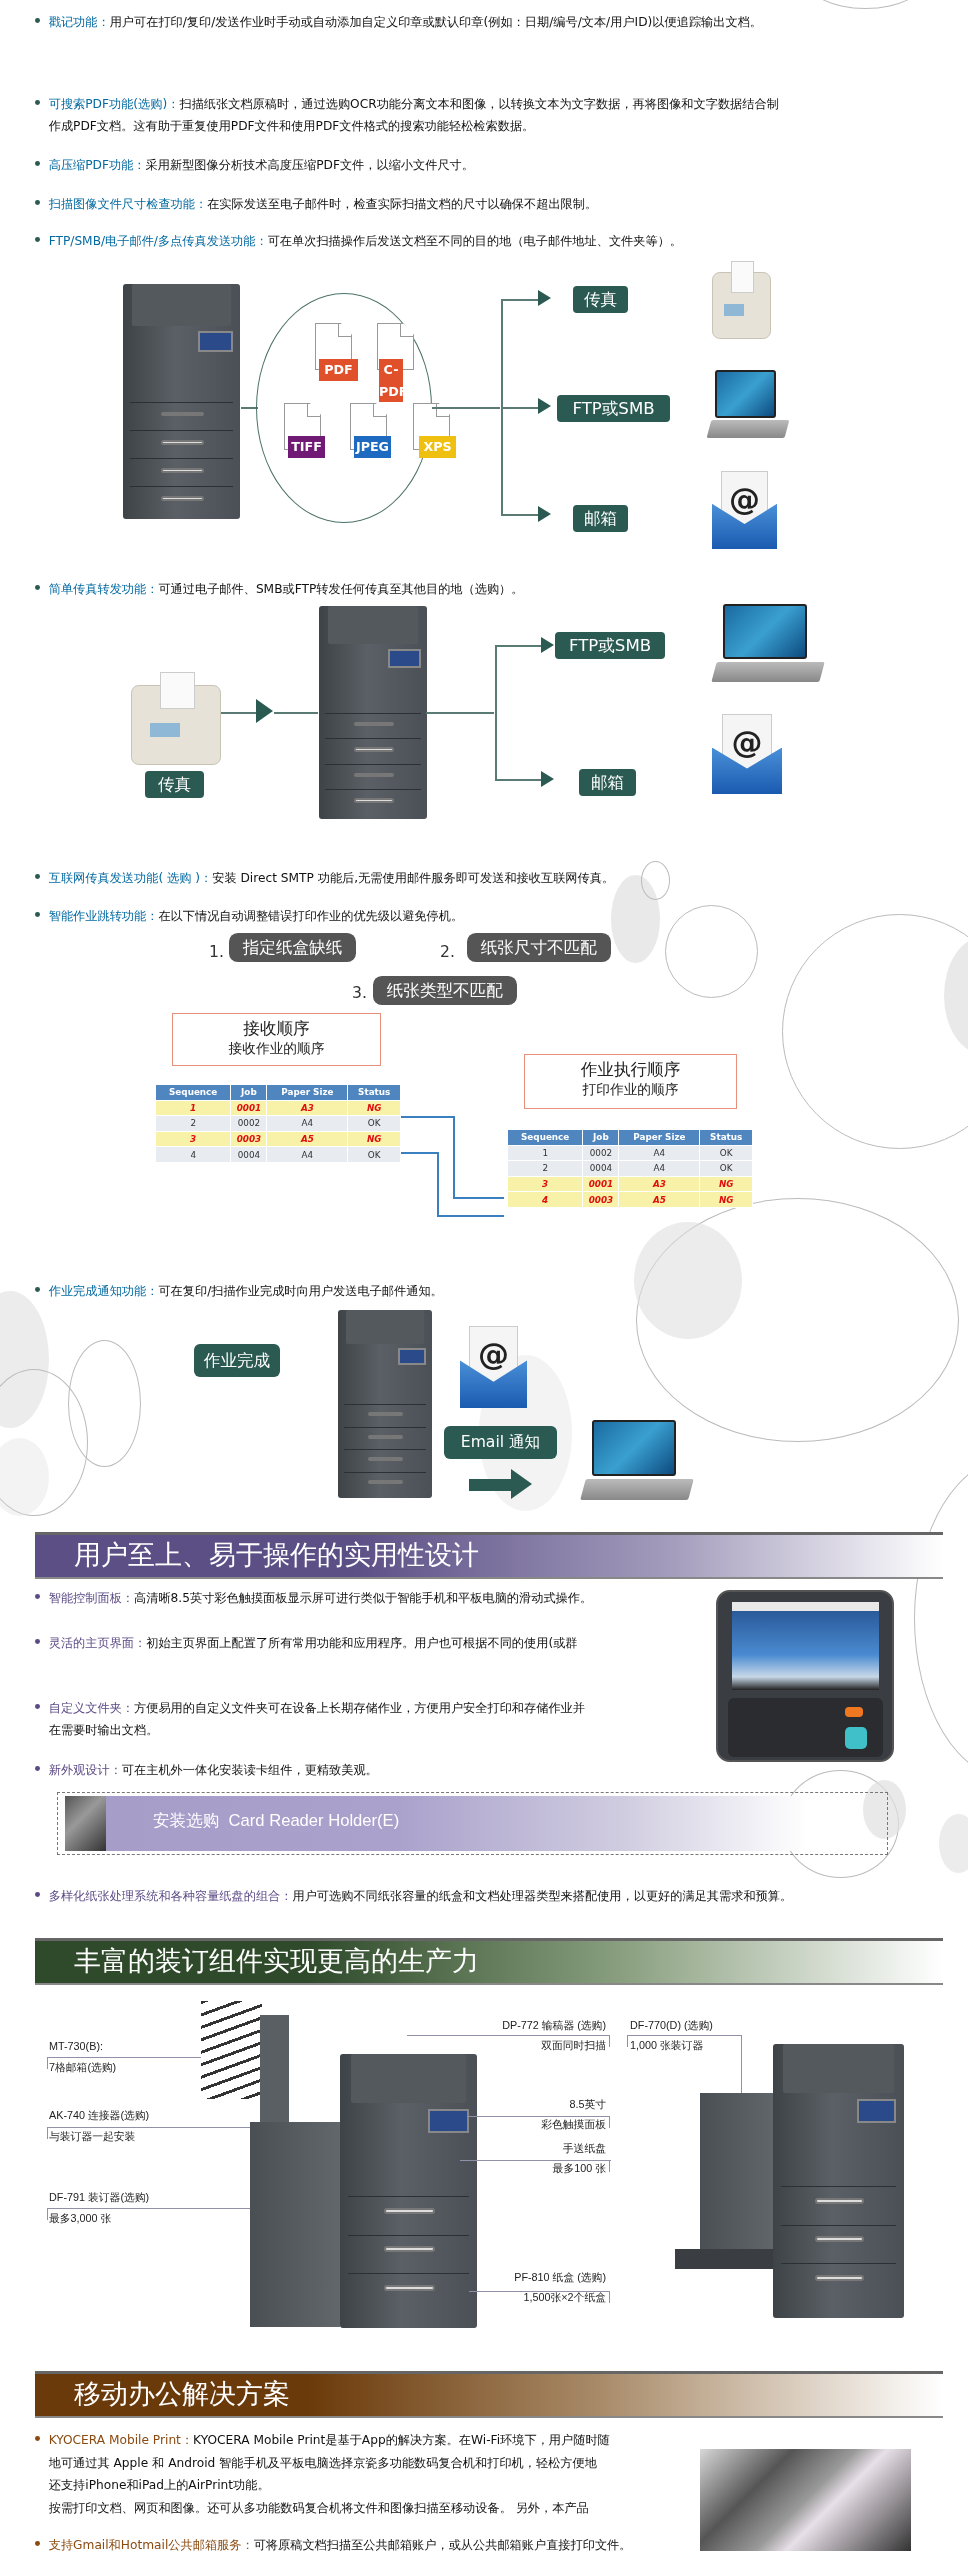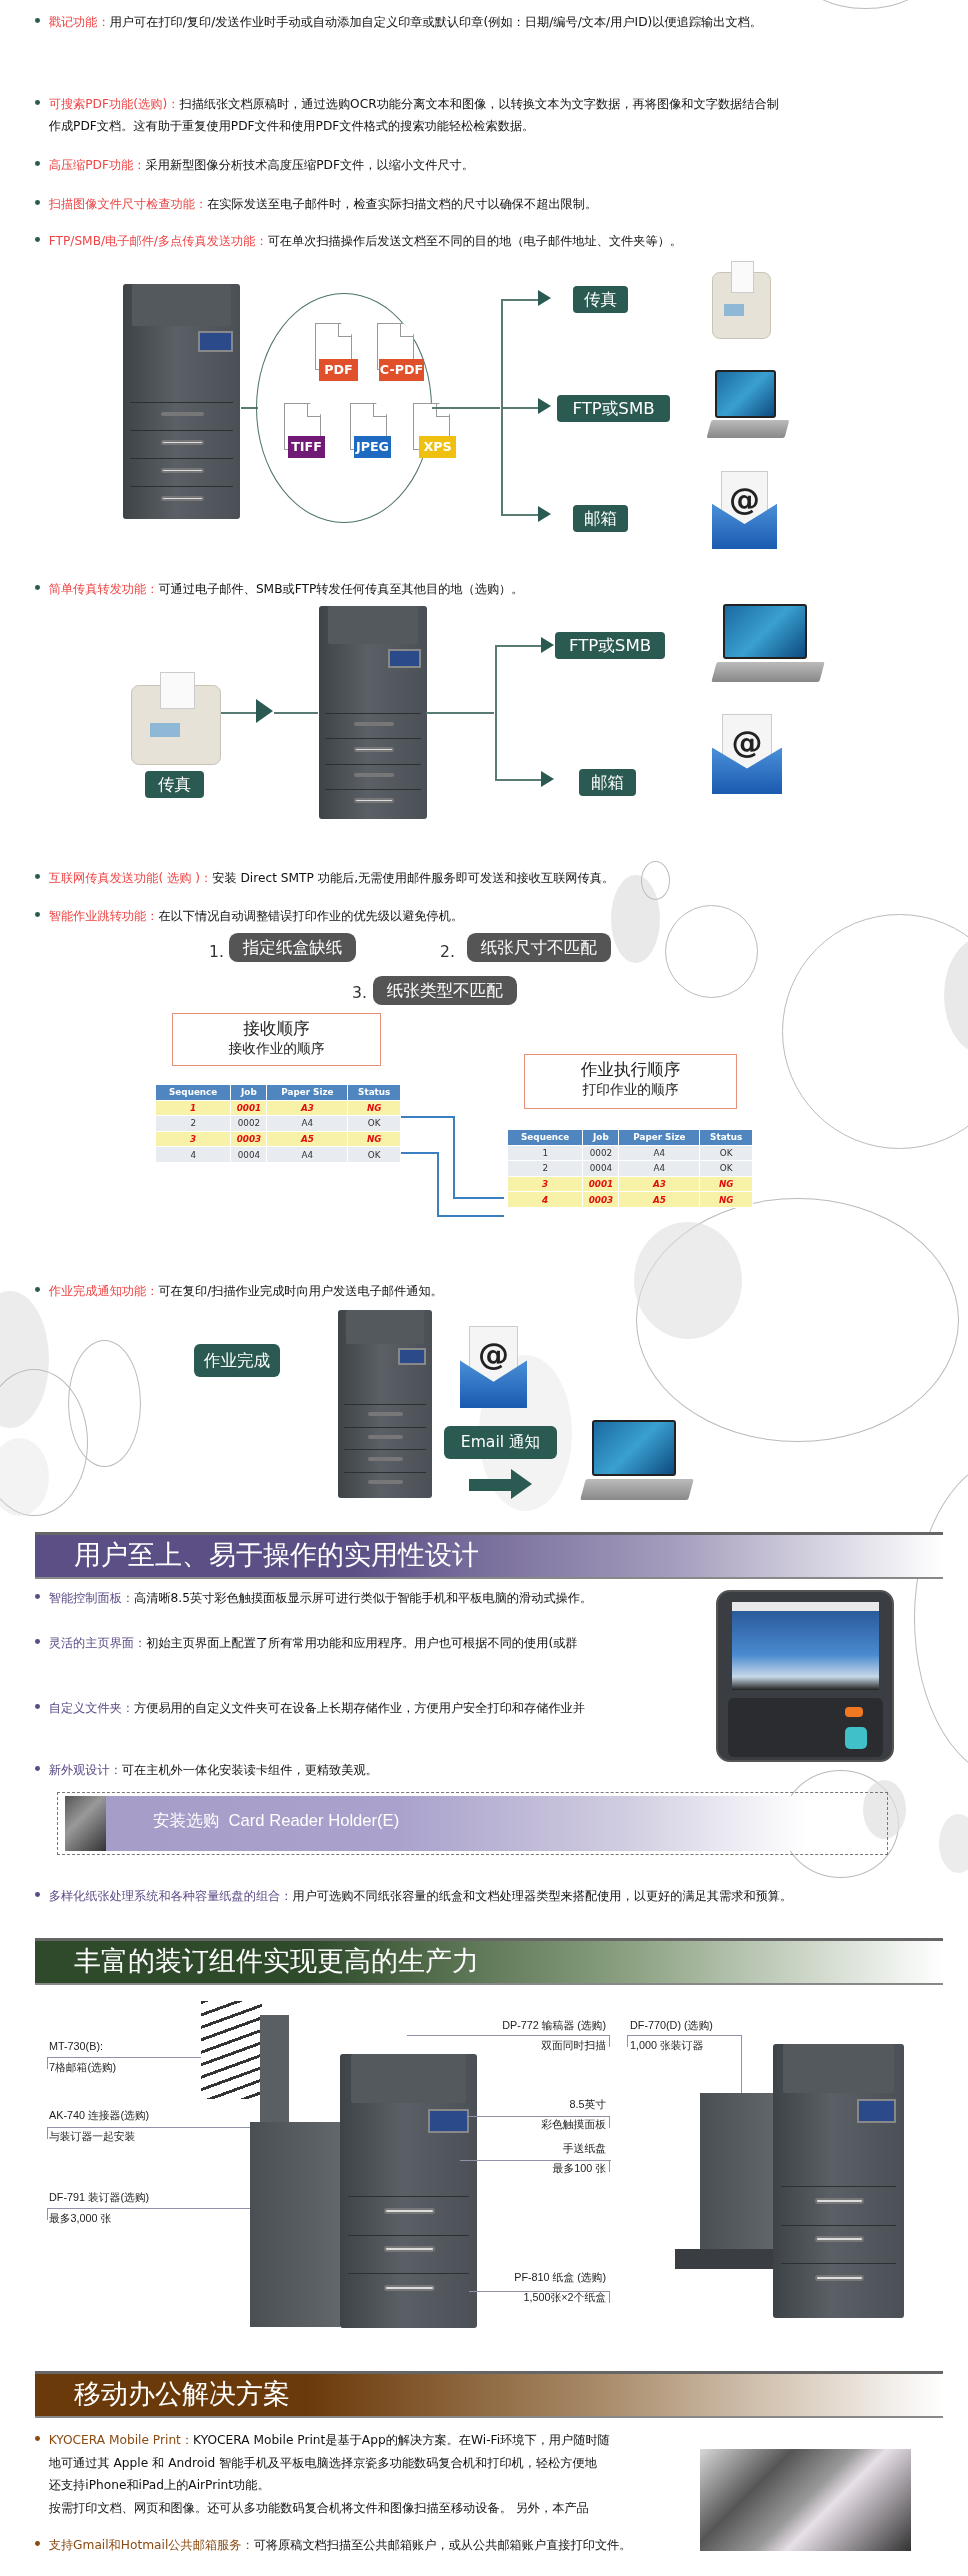--- a/index.html
+++ b/index.html
@@ -1,21 +1,21 @@
 <!DOCTYPE html>
 <html><head>
 <meta charset="utf-8">
 <style>
 *{box-sizing:border-box;margin:0;padding:0}
 html,body{width:968px;background:#fff;font-family:"DejaVu Sans","Liberation Sans",sans-serif;color:#111;overflow-x:hidden}
 .page{position:relative;width:968px;height:2576px;overflow:hidden;background:#fff}
 .abs{position:absolute}
 .bullet{position:absolute;left:35px;font-size:12.2px;line-height:21.5px;width:900px}
 .bullet .dot{display:inline-block;width:4.9px;height:4.9px;border-radius:50%;background:#2a5a52;margin-right:8.8px;vertical-align:middle;position:relative;top:-2px}
-.bullet .lbl{color:#ef4444}
+.bullet .lbl{color:#0369a1}
 .bullet .txt{color:#111}
 .bullet .indent{padding-left:13.7px;display:block}
 .bullet.purple .lbl{color:#5c4a86}
 .bullet.purple .dot{background:#5c4a86}
 .bullet.brown .lbl{color:#8a4a10}
 .bullet.brown .dot{background:#8a4a10}
 .tag{position:absolute;background:#2a5a52;color:#fff;border-radius:3.9px;font-size:16.6px;line-height:27px;padding:0 9.8px;text-align:center}
 .gray-pill{position:absolute;background:#555;color:#fff;border-radius:8.8px;font-size:16.6px;line-height:29px;padding:0 13.7px}
 .num{position:absolute;font-size:15.6px;color:#333}
 .arrowtri{position:absolute;width:0;height:0;border-top:8.8px solid transparent;border-bottom:8.8px solid transparent;border-left:13.7px solid #2a5a52}
@@ -111,21 +111,21 @@
       </div>
   </div>
   <div class="line-h" style="left:241px;top:407px;width:16.6px"></div>
   <div class="circle" style="left:256px;top:293px;width:176px;height:230px;border:1.5px solid #4a7068"></div>
   <div class="doc" style="left:315px;top:323px"></div>
   <div class="doc" style="left:377px;top:323px"></div>
   <div class="doc" style="left:284px;top:403px"></div>
   <div class="doc" style="left:350px;top:403px"></div>
   <div class="doc" style="left:413px;top:403px"></div>
   <div class="fmt" style="left:319px;top:359px;width:39px;background:#e0502a">PDF</div>
-  <div class="fmt" style="left:379px;top:359px;width:45px;background:#e0502a">C-PDF</div>
+  <div class="fmt" style="left:379px;top:359px;width:24px;background:#e0502a">C-PDF</div>
   <div class="fmt" style="left:288px;top:436px;width:37px;background:#701a75">TIFF</div>
   <div class="fmt" style="left:354px;top:436px;width:37px;background:#1e6ac0">JPEG</div>
   <div class="fmt" style="left:419px;top:436px;width:37px;background:#f0c010">XPS</div>
   <div class="line-h" style="left:432px;top:407px;width:68px"></div>
   <div class="line-v" style="left:501px;top:299px;height:215px"></div>
   <div class="line-h" style="left:501px;top:299px;width:39px"></div>
   <div class="line-h" style="left:501px;top:407px;width:39px"></div>
   <div class="line-h" style="left:501px;top:514px;width:39px"></div>
   <div class="arrowtri" style="left:538px;top:290px"></div>
   <div class="arrowtri" style="left:538px;top:398px"></div>
@@ -329,20 +329,21 @@
     <div class="t">用户至上、易于操作的实用性设计</div>
   </div>
   <div class="bullet purple" style="top:1588px;width:704px">
     <span class="dot"></span><span class="lbl">智能控制面板：</span><span class="txt">高清晰8.5英寸彩色触摸面板显示屏可进行类似于智能手机和平板电脑的滑动式操作。</span>
   </div>
   <div class="bullet purple" style="top:1633px;width:675px">
     <span class="dot"></span><span class="lbl">灵活的主页界面：</span><span class="txt">初始主页界面上配置了所有常用功能和应用程序。用户也可根据不同的使用(或群</span>
   </div>
   <div class="bullet purple" style="top:1698px;width:675px">
     <span class="dot"></span><span class="lbl">自定义文件夹：</span><span class="txt">方便易用的自定义文件夹可在设备上长期存储作业，方便用户安全打印和存储作业并</span>
+    <span class="txt indent">在需要时输出文档。</span>
   </div>
   <div class="bullet purple" style="top:1760px;width:675px">
     <span class="dot"></span><span class="lbl">新外观设计：</span><span class="txt">可在主机外一体化安装读卡组件，更精致美观。</span>
   </div>
 
   <div class="abs" style="left:716px;top:1590px;width:178px;height:172px;background:#3a3d42;border-radius:13.7px;border:2px solid #555">
     <div class="abs" style="left:13.7px;top:9.8px;width:147px;height:88px;background:linear-gradient(#e8e8e8 0,#e8e8e8 10%,#2a5a9a 10%,#4a8ad0 60%,#c8d8e8 85%,#222 100%)"></div>
     <div class="abs" style="left:9.8px;top:106px;width:155px;height:59px;background:#2a2c30;border-radius:5.9px"></div>
     <div class="abs" style="left:127px;top:135px;width:21.5px;height:21.5px;background:#40c0c8;border-radius:4.9px"></div>
     <div class="abs" style="left:127px;top:115px;width:17.6px;height:9.8px;background:#f07820;border-radius:3.9px"></div>

